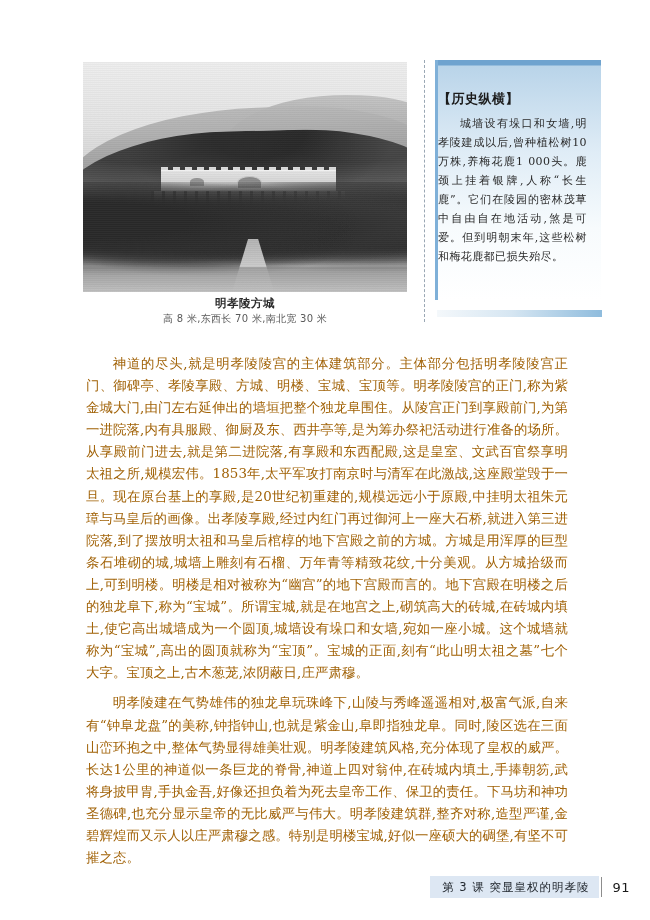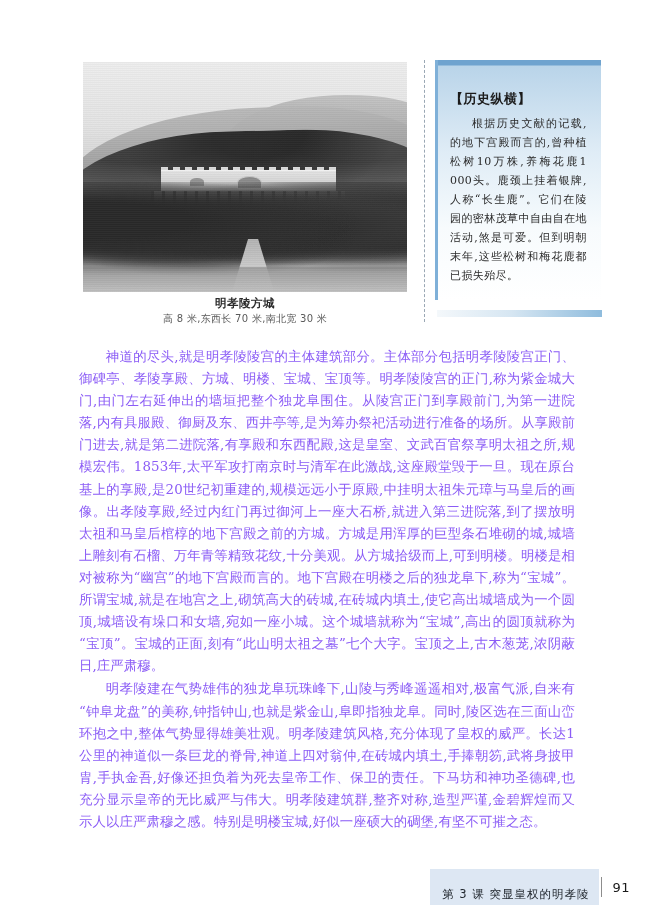--- a/index.html
+++ b/index.html
@@ -191,21 +191,21 @@
   }
   .sidebar-box {
     position: relative;
     width: 166px;
     height: 240px;
     background: linear-gradient(to bottom,
       #6fa3cf 0px, #6fa3cf 5px,
       #b9d4e9 6px, #dfecf6 38%, #f7fbfd 70%, #ffffff 100%);
     border-left: 3px solid #7fb0d8;
     box-sizing: border-box;
-    padding: 30px 14px 10px 12px;
+    padding: 30px 14px 10px 0;
   }
   .sidebar-title {
     font-size: 13px;
     font-weight: bold;
     color: #1b1b1b;
     letter-spacing: .5px;
     margin: 0 0 6px 0;
     font-family: "DejaVu Serif", "Liberation Serif", serif;
   }
   .sidebar-body {
@@ -227,48 +227,48 @@
   }
 
   
   .body-text {
     position: absolute;
     left: 78px;
     top: 345px;
     width: 498px;
   }
   .body-text p {
-    margin: 1px;
+    margin: 8px;
     font-size: 13.4px;
     line-height: 22.1px;
     text-align: justify;
     text-justify: inter-ideograph;
     text-indent: 2em;
-    color: #8b5cf6;
+    color: #a16207;
     font-family: "DejaVu Serif", "Liberation Serif", serif;
     letter-spacing: .1px;
   }
 
   
   .footer {
     position: absolute;
     left: 0;
     bottom: 22px;
     width: 650px;
     height: 22px;
     display: flex;
     justify-content: flex-end;
     align-items: center;
   }
   .footer-chapter {
     background: #dde7f3;
     color: #22282f;
     font-size: 11.5px;
     line-height: 20px;
-    padding: 15px 10px 1px 12px;
+    padding: 1px 10px 1px 12px;
     letter-spacing: 1px;
     font-family: "DejaVu Sans", "Liberation Sans", sans-serif;
   }
   .footer-divider {
     width: 1px;
     height: 20px;
     background: #8d8d8d;
     margin: 0 10px 0 2px;
   }
   .footer-page {
@@ -308,21 +308,21 @@
       <div class="caption-bar"></div>
       <div class="caption-texts">
         <div class="caption-title">明孝陵方城</div>
         <div class="caption-sub">高 8 米,东西长 70 米,南北宽 30 米</div>
       </div>
     </div>
 
     <div class="sidebar">
       <div class="sidebar-box">
         <div class="sidebar-title">【历史纵横】</div>
-        <div class="sidebar-body">根据历史文献的记载,的地下宫殿而言的,曾种植松树10万株,养梅花鹿1 000头。鹿颈上挂着银牌,人称“长生鹿”。它们在陵园的密林茂草中自由自在地活动,煞是可爱。但到明朝末年,这些松树和梅花鹿都已损失殆尽。</div>
+        <div class="sidebar-body">城墙设有垛口和女墙,明孝陵建成以后,曾种植松树10万株,养梅花鹿1 000头。鹿颈上挂着银牌,人称“长生鹿”。它们在陵园的密林茂草中自由自在地活动,煞是可爱。但到明朝末年,这些松树和梅花鹿都已损失殆尽。</div>
       </div>
     </div>
     <div class="sidebar-footbar"></div>
 
   </div>
 
   <div class="body-text">
     <p>神道的尽头,就是明孝陵陵宫的主体建筑部分。主体部分包括明孝陵陵宫正门、御碑亭、孝陵享殿、方城、明楼、宝城、宝顶等。明孝陵陵宫的正门,称为紫金城大门,由门左右延伸出的墙垣把整个独龙阜围住。从陵宫正门到享殿前门,为第一进院落,内有具服殿、御厨及东、西井亭等,是为筹办祭祀活动进行准备的场所。从享殿前门进去,就是第二进院落,有享殿和东西配殿,这是皇室、文武百官祭享明太祖之所,规模宏伟。1853年,太平军攻打南京时与清军在此激战,这座殿堂毁于一旦。现在原台基上的享殿,是20世纪初重建的,规模远远小于原殿,中挂明太祖朱元璋与马皇后的画像。出孝陵享殿,经过内红门再过御河上一座大石桥,就进入第三进院落,到了摆放明太祖和马皇后棺椁的地下宫殿之前的方城。方城是用浑厚的巨型条石堆砌的城,城墙上雕刻有石榴、万年青等精致花纹,十分美观。从方城拾级而上,可到明楼。明楼是相对被称为“幽宫”的地下宫殿而言的。地下宫殿在明楼之后的独龙阜下,称为“宝城”。所谓宝城,就是在地宫之上,砌筑高大的砖城,在砖城内填土,使它高出城墙成为一个圆顶,城墙设有垛口和女墙,宛如一座小城。这个城墙就称为“宝城”,高出的圆顶就称为“宝顶”。宝城的正面,刻有“此山明太祖之墓”七个大字。宝顶之上,古木葱茏,浓阴蔽日,庄严肃穆。</p>
     <p>明孝陵建在气势雄伟的独龙阜玩珠峰下,山陵与秀峰遥遥相对,极富气派,自来有“钟阜龙盘”的美称,钟指钟山,也就是紫金山,阜即指独龙阜。同时,陵区选在三面山峦环抱之中,整体气势显得雄美壮观。明孝陵建筑风格,充分体现了皇权的威严。长达1公里的神道似一条巨龙的脊骨,神道上四对翁仲,在砖城内填土,手捧朝笏,武将身披甲胄,手执金吾,好像还担负着为死去皇帝工作、保卫的责任。下马坊和神功圣德碑,也充分显示皇帝的无比威严与伟大。明孝陵建筑群,整齐对称,造型严谨,金碧辉煌而又示人以庄严肃穆之感。特别是明楼宝城,好似一座硕大的碉堡,有坚不可摧之态。</p>
   </div>

